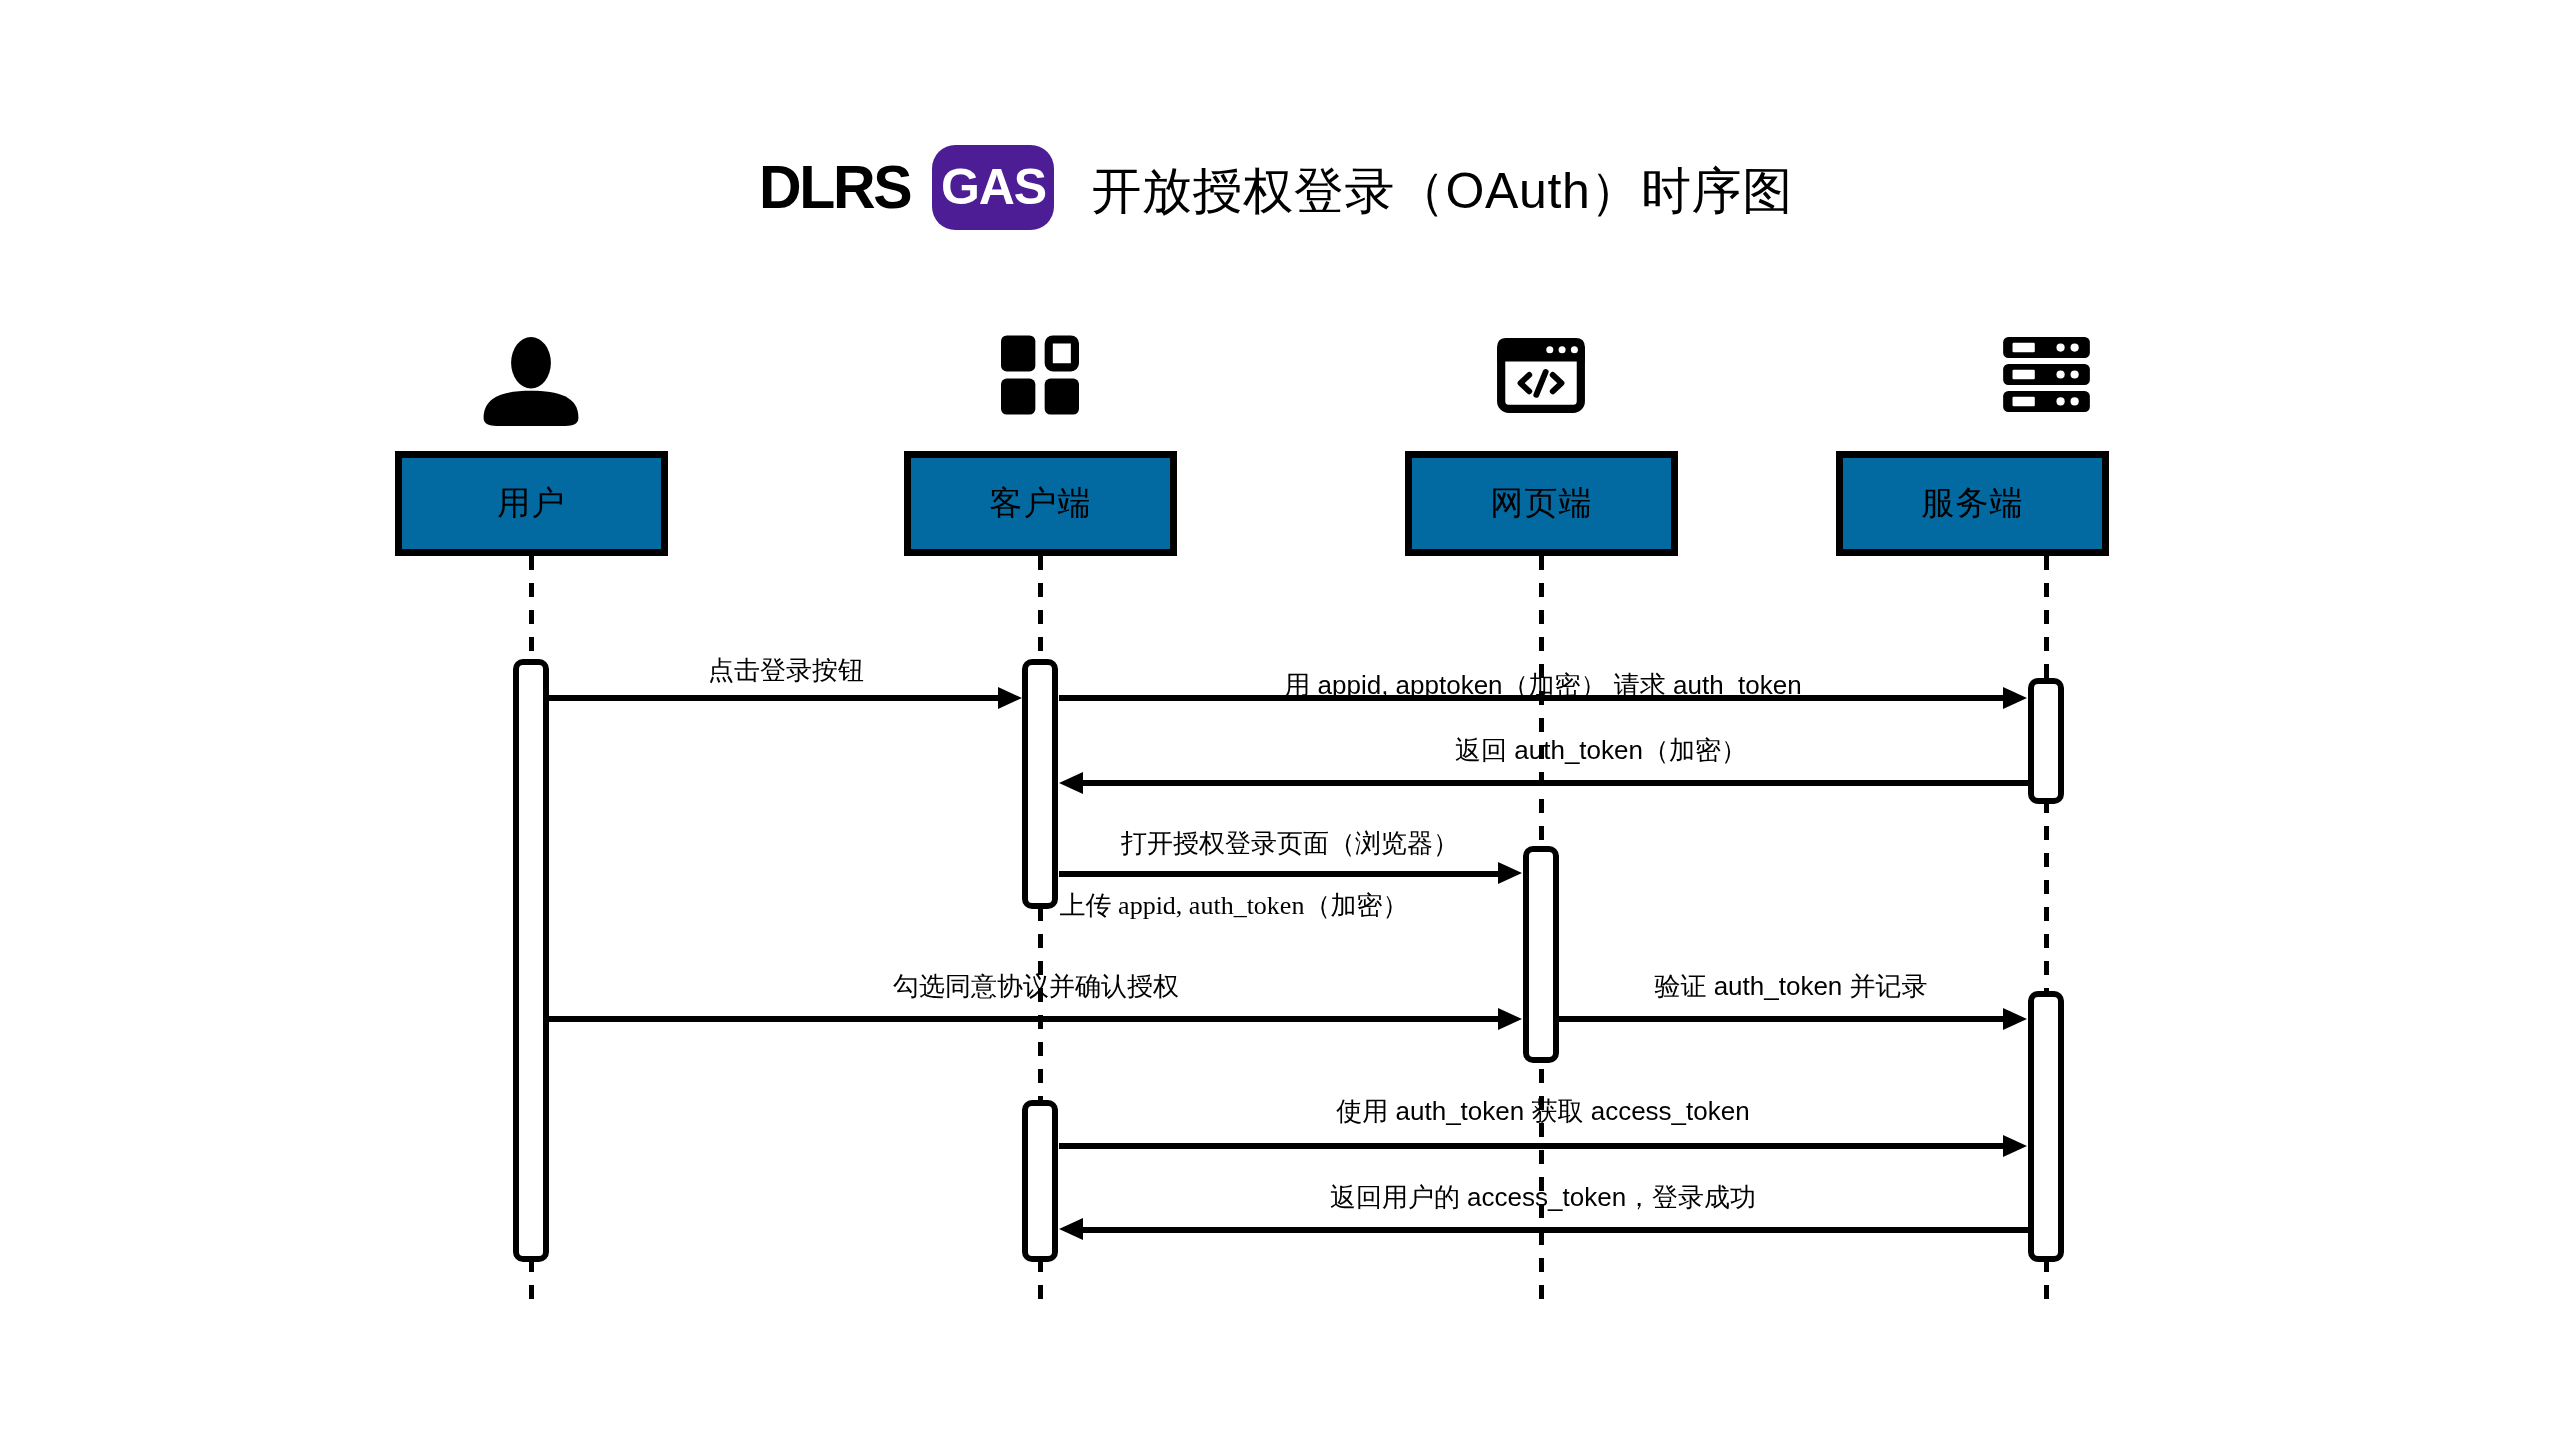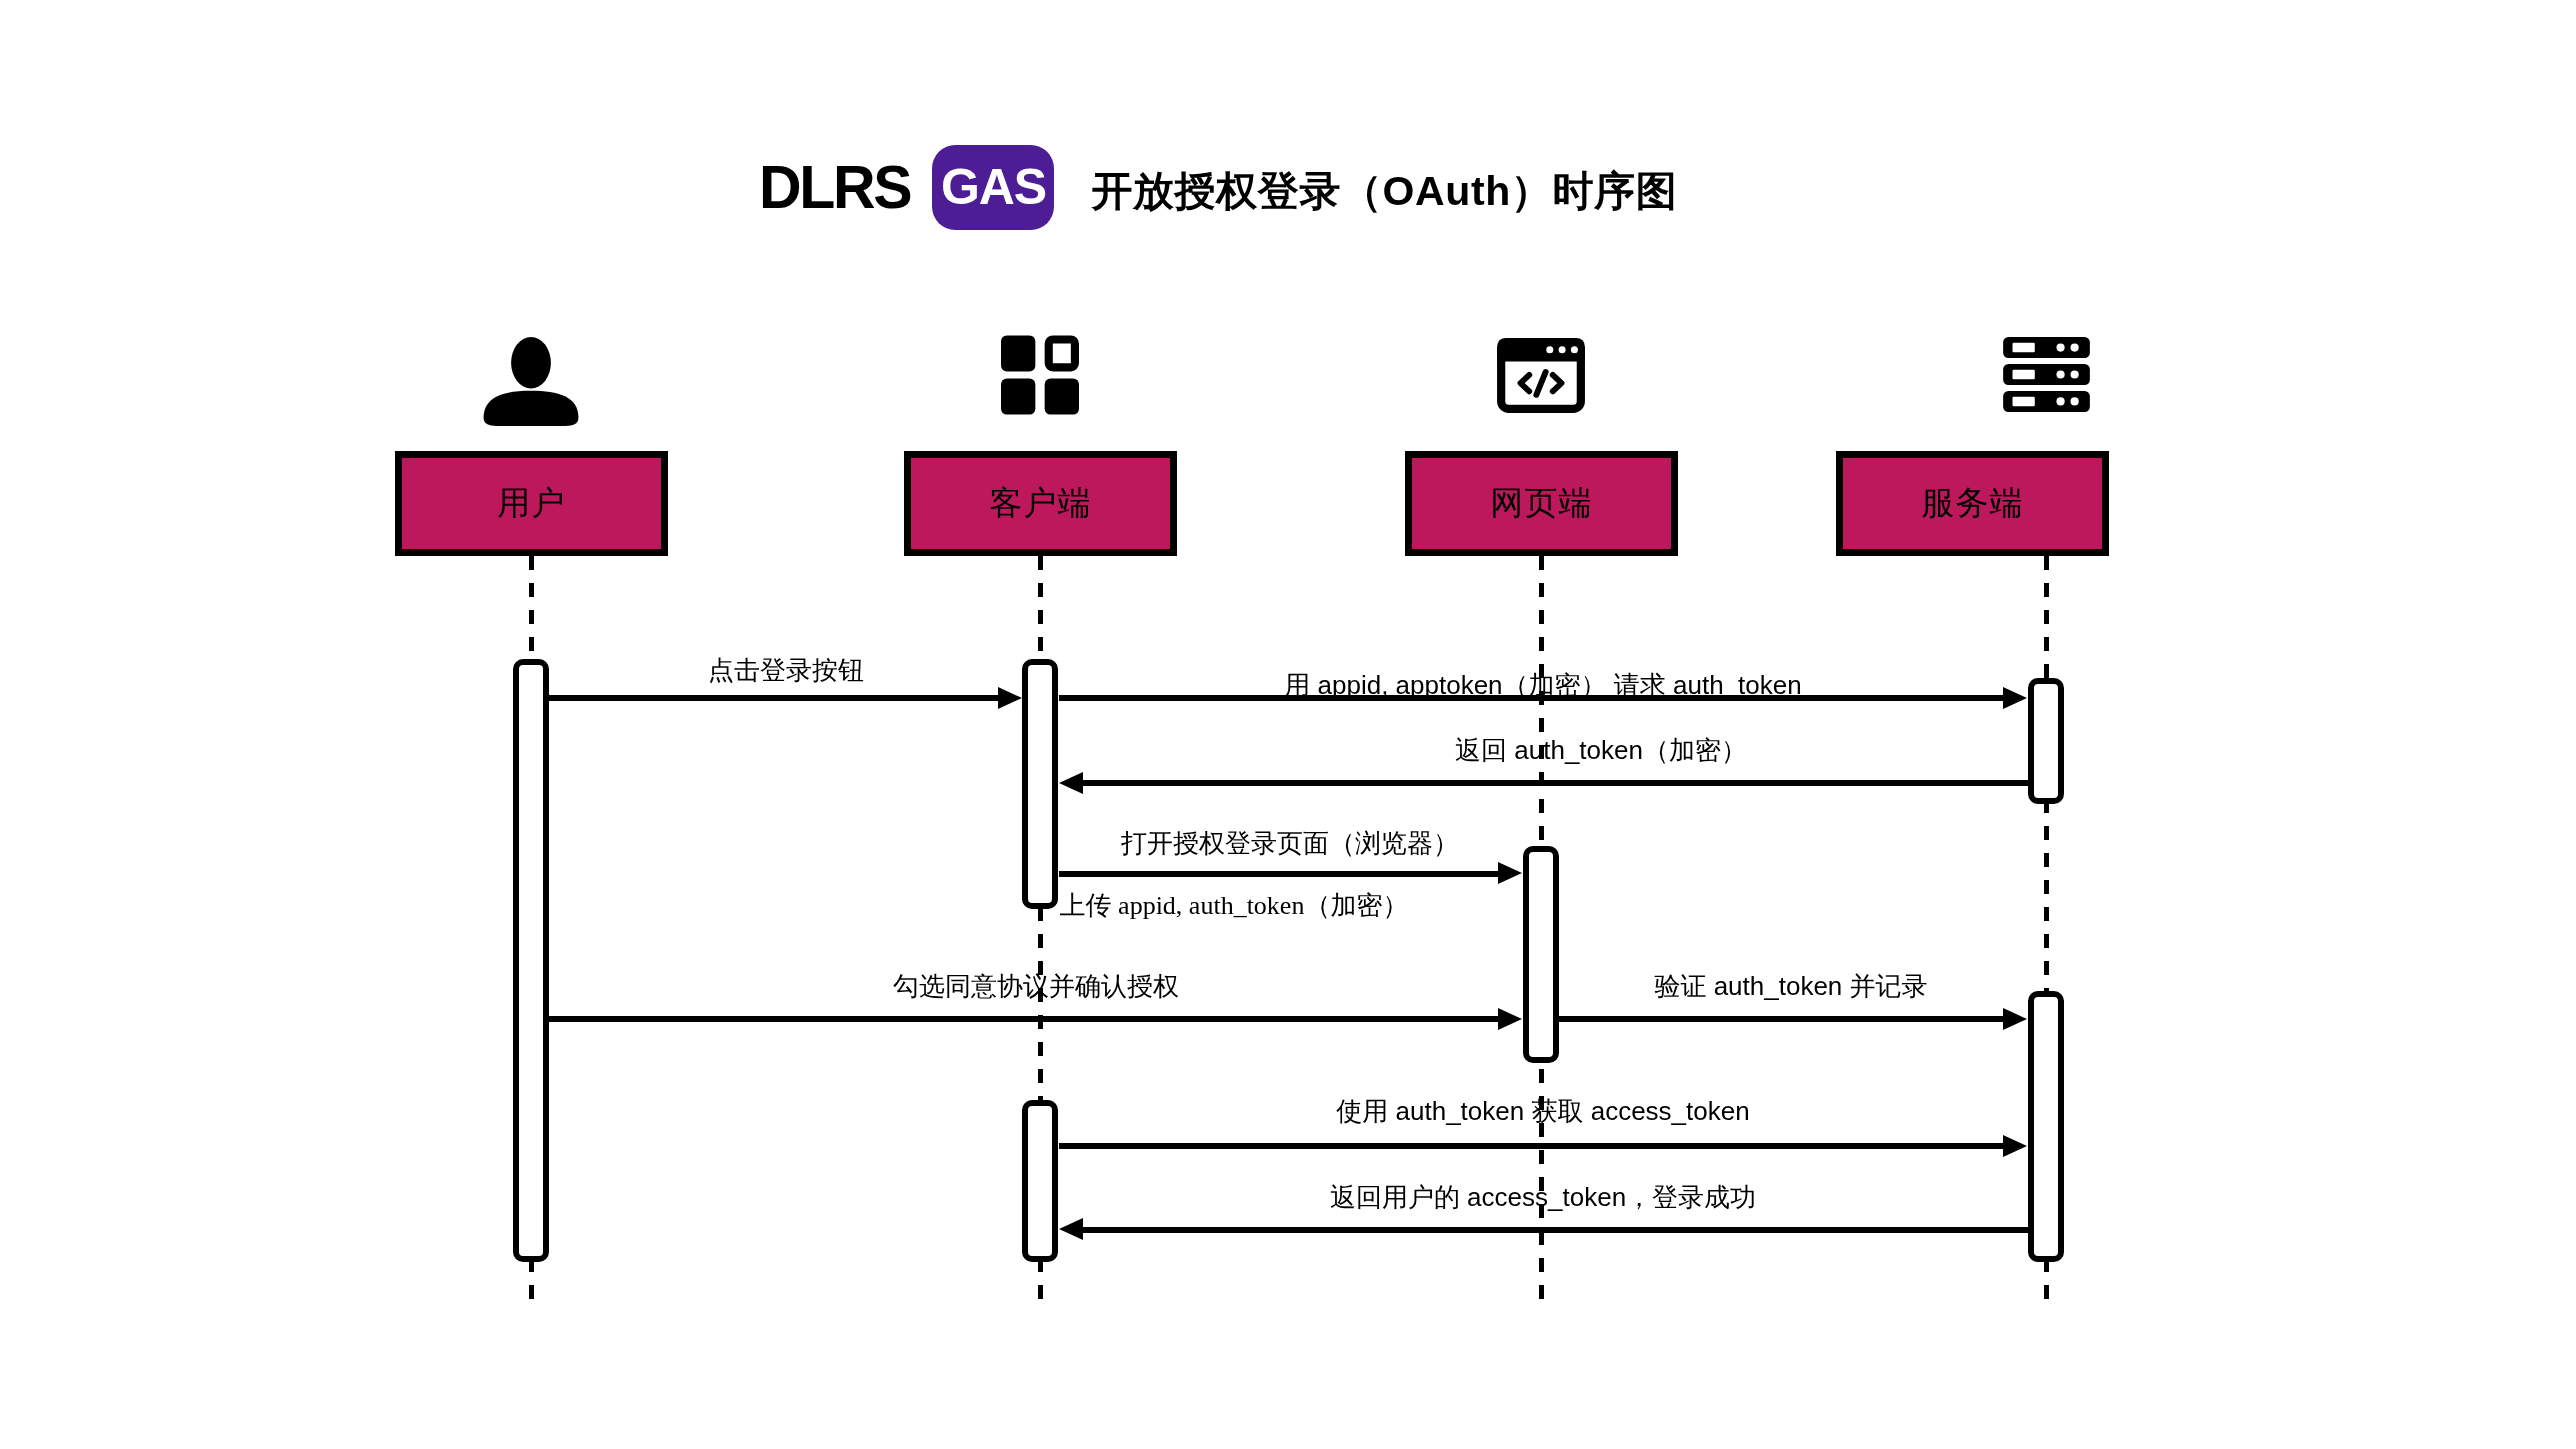--- a/index.html
+++ b/index.html
@@ -21,26 +21,26 @@
     transform:scaleY(1.04);
   }
   .badge{
     margin-left:22px;
     width:122px;height:85px;border-radius:23.4px;background:#4c1d95;
     display:flex;align-items:center;justify-content:center;
     color:#fff;font-size:50px;font-weight:800;letter-spacing:-1.2px;
   }
   .heading{
     margin-left:37px;
-    font-size:41px;font-weight:700;letter-spacing:0.6px;white-space:nowrap;margin-top:9px;
+    font-size:50px;font-weight:400;letter-spacing:0.6px;white-space:nowrap;margin-top:9px;
   }
   
   .actor-box{
     position:absolute;top:451px;width:273px;height:105px;
-    border:7.6px solid #000;background:#be185d;box-sizing:border-box;
+    border:7.6px solid #000;background:#0369a1;box-sizing:border-box;
     display:flex;align-items:center;justify-content:center;
     font-size:33px;font-weight:500;letter-spacing:1.2px;
   }
   .actor-icon{position:absolute;}
   
   .lifeline{
     position:absolute;top:556px;width:5.3px;height:752px;
     background:repeating-linear-gradient(to bottom,#000 0 14px,transparent 14px 27px);
   }
   

